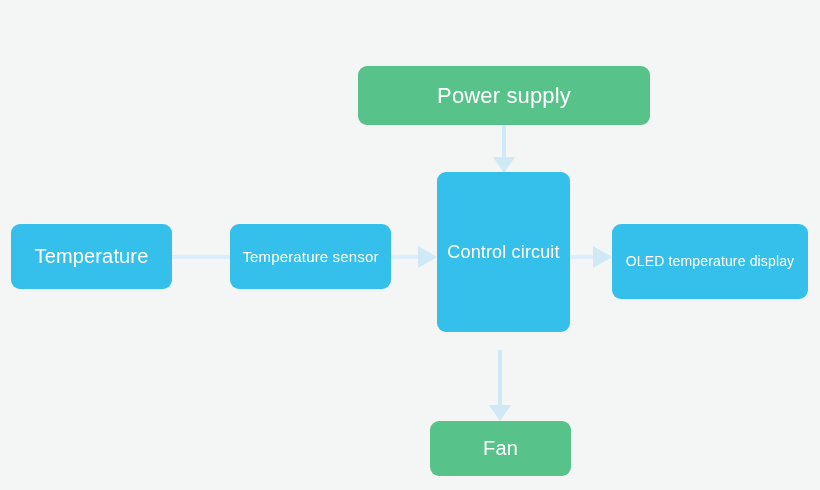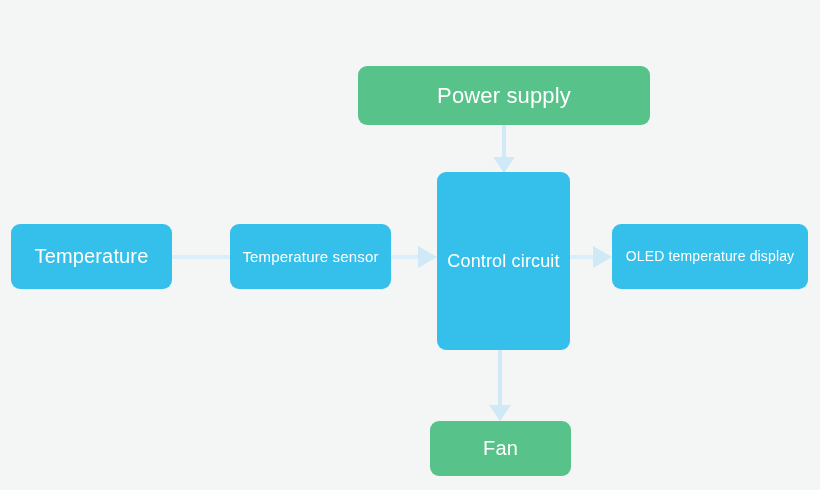--- a/index.html
+++ b/index.html
@@ -50,25 +50,25 @@
   }
   #node-temperature {
     left: 11px; top: 224px; width: 161px; height: 65px;
     font-size: 20px;
   }
   #node-temperature-sensor {
     left: 230px; top: 224px; width: 161px; height: 65px;
     font-size: 15px;
   }
   #node-control-circuit {
-    left: 437px; top: 172px; width: 133px; height: 178px;
+    left: 437px; top: 172px; width: 133px; height: 160px;
     font-size: 18px;
   }
   #node-oled-display {
-    left: 612px; top: 224px; width: 196px; height: 65px;
+    left: 612px; top: 224px; width: 196px; height: 75px;
     font-size: 14px;
   }
   #node-fan {
     left: 430px; top: 421px; width: 141px; height: 55px;
     font-size: 20px;
     text-align: right;
   }
 </style>
 </head>
 <body>

